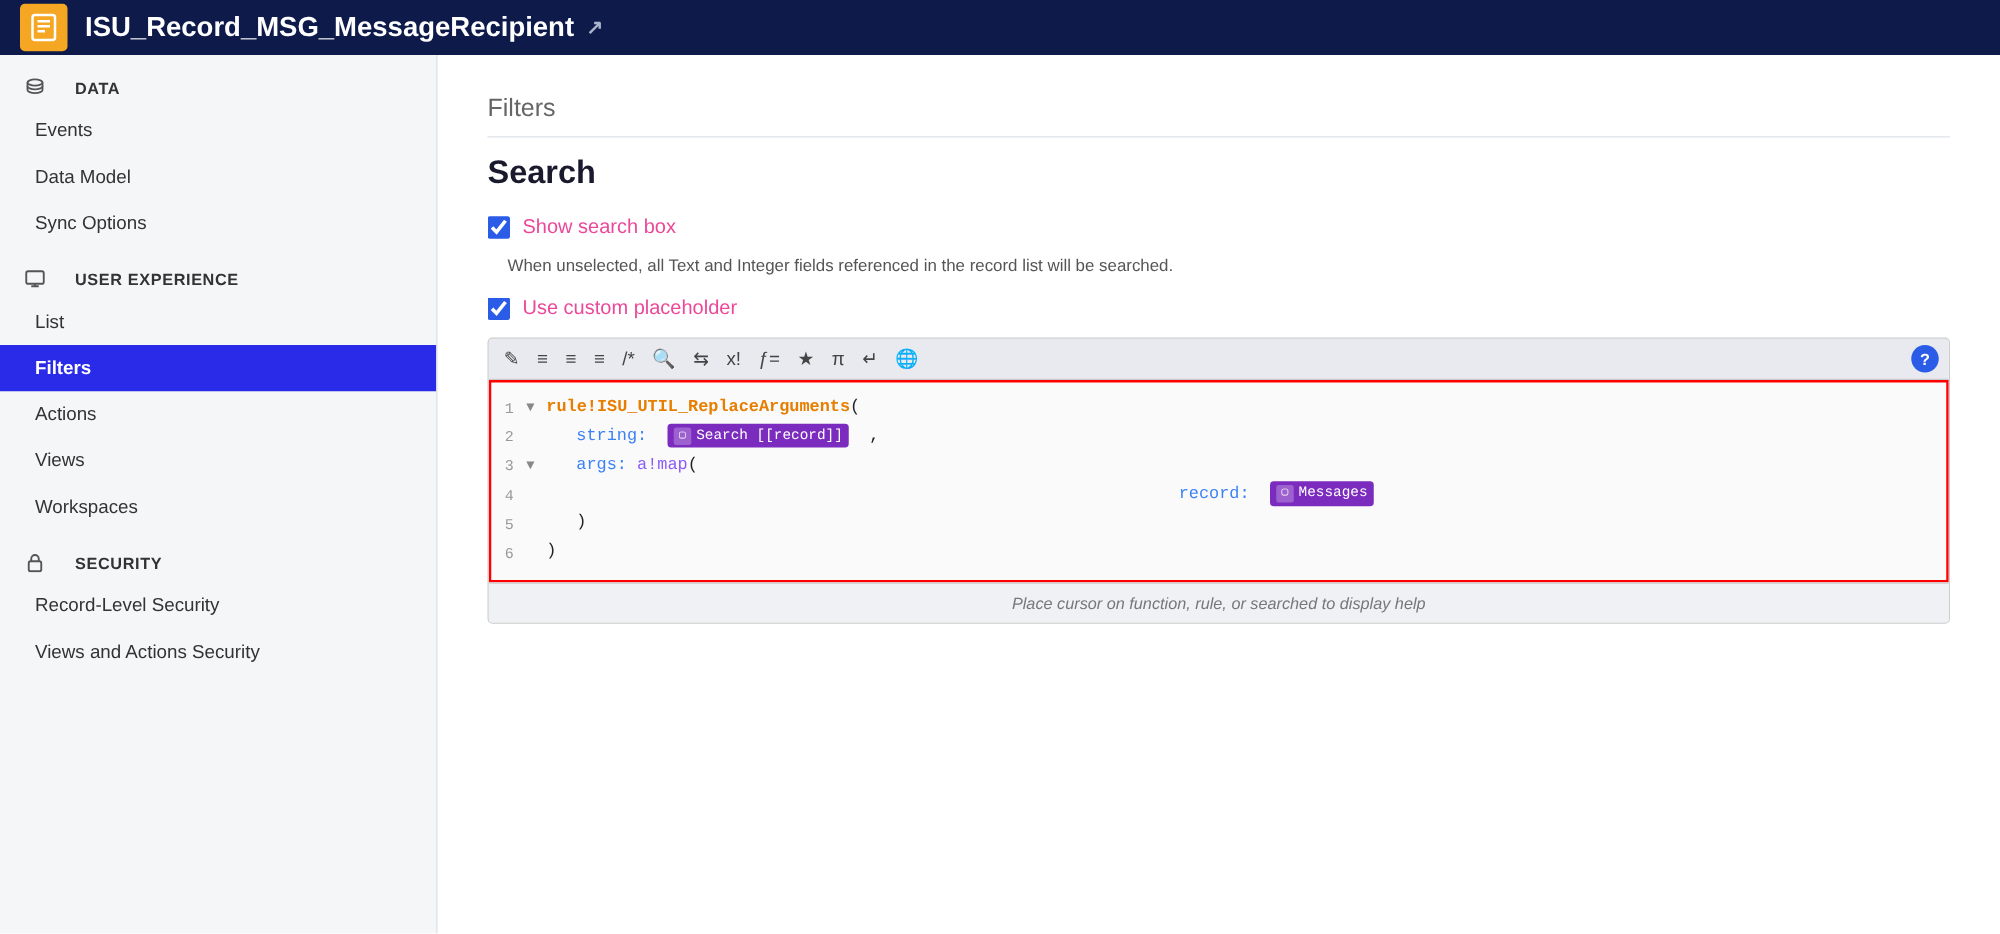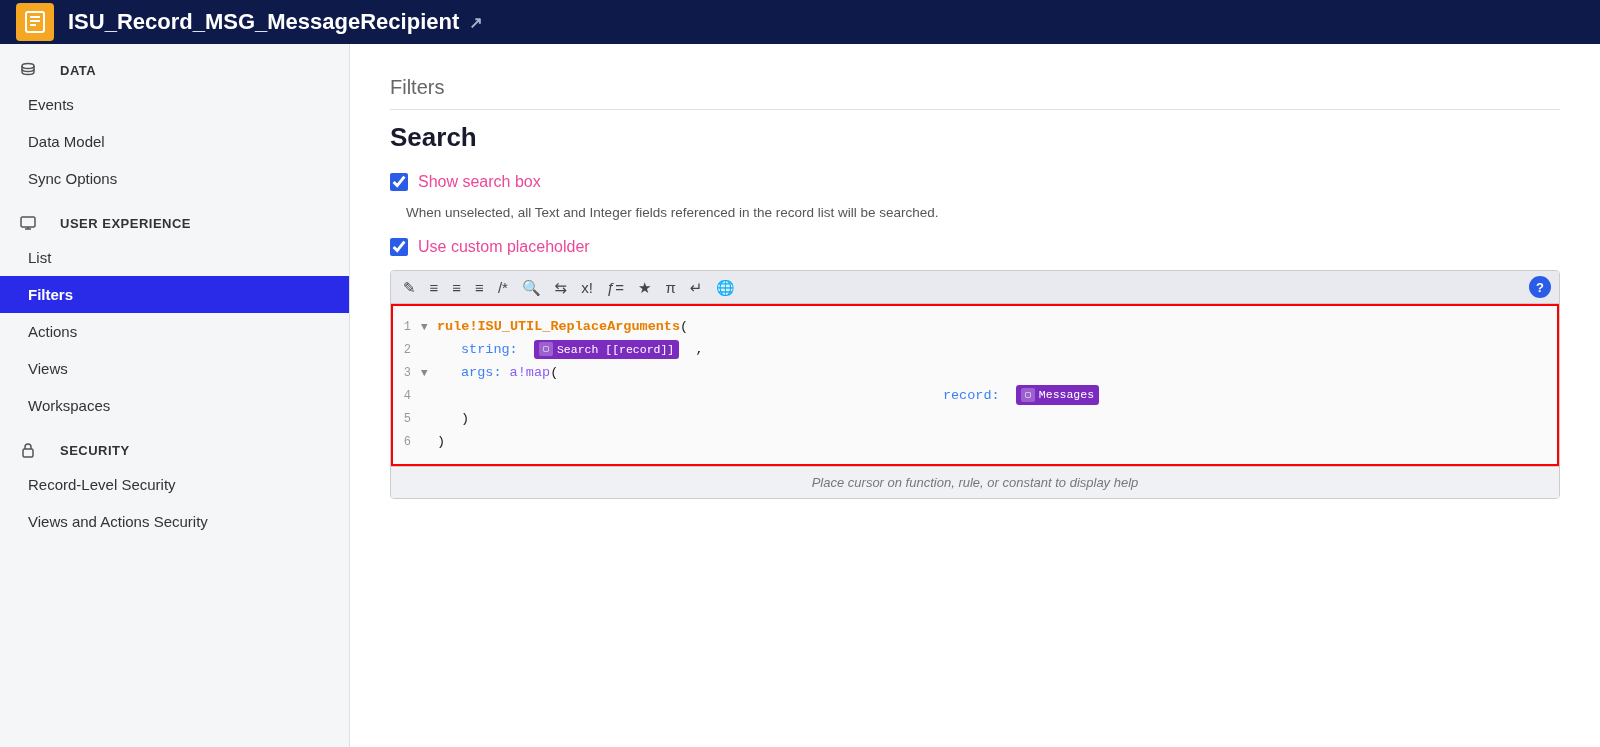--- a/index.html
+++ b/index.html
@@ -414,19 +414,19 @@
         <div class="code-line">
           <span class="line-num">6</span>
           <span class="line-toggle">&nbsp;</span>
           <span class="code-content">
             <span class="code-default">)</span>
           </span>
         </div>
 
       </div>
 
-      <div class="code-footer">Place cursor on function, rule, or constant to display help</div>
+      <div class="code-footer">Place cursor on function, rule, or searched to display help</div>
 
     </div>
 
   </main>
 
 </div>
 
 </body></html>

